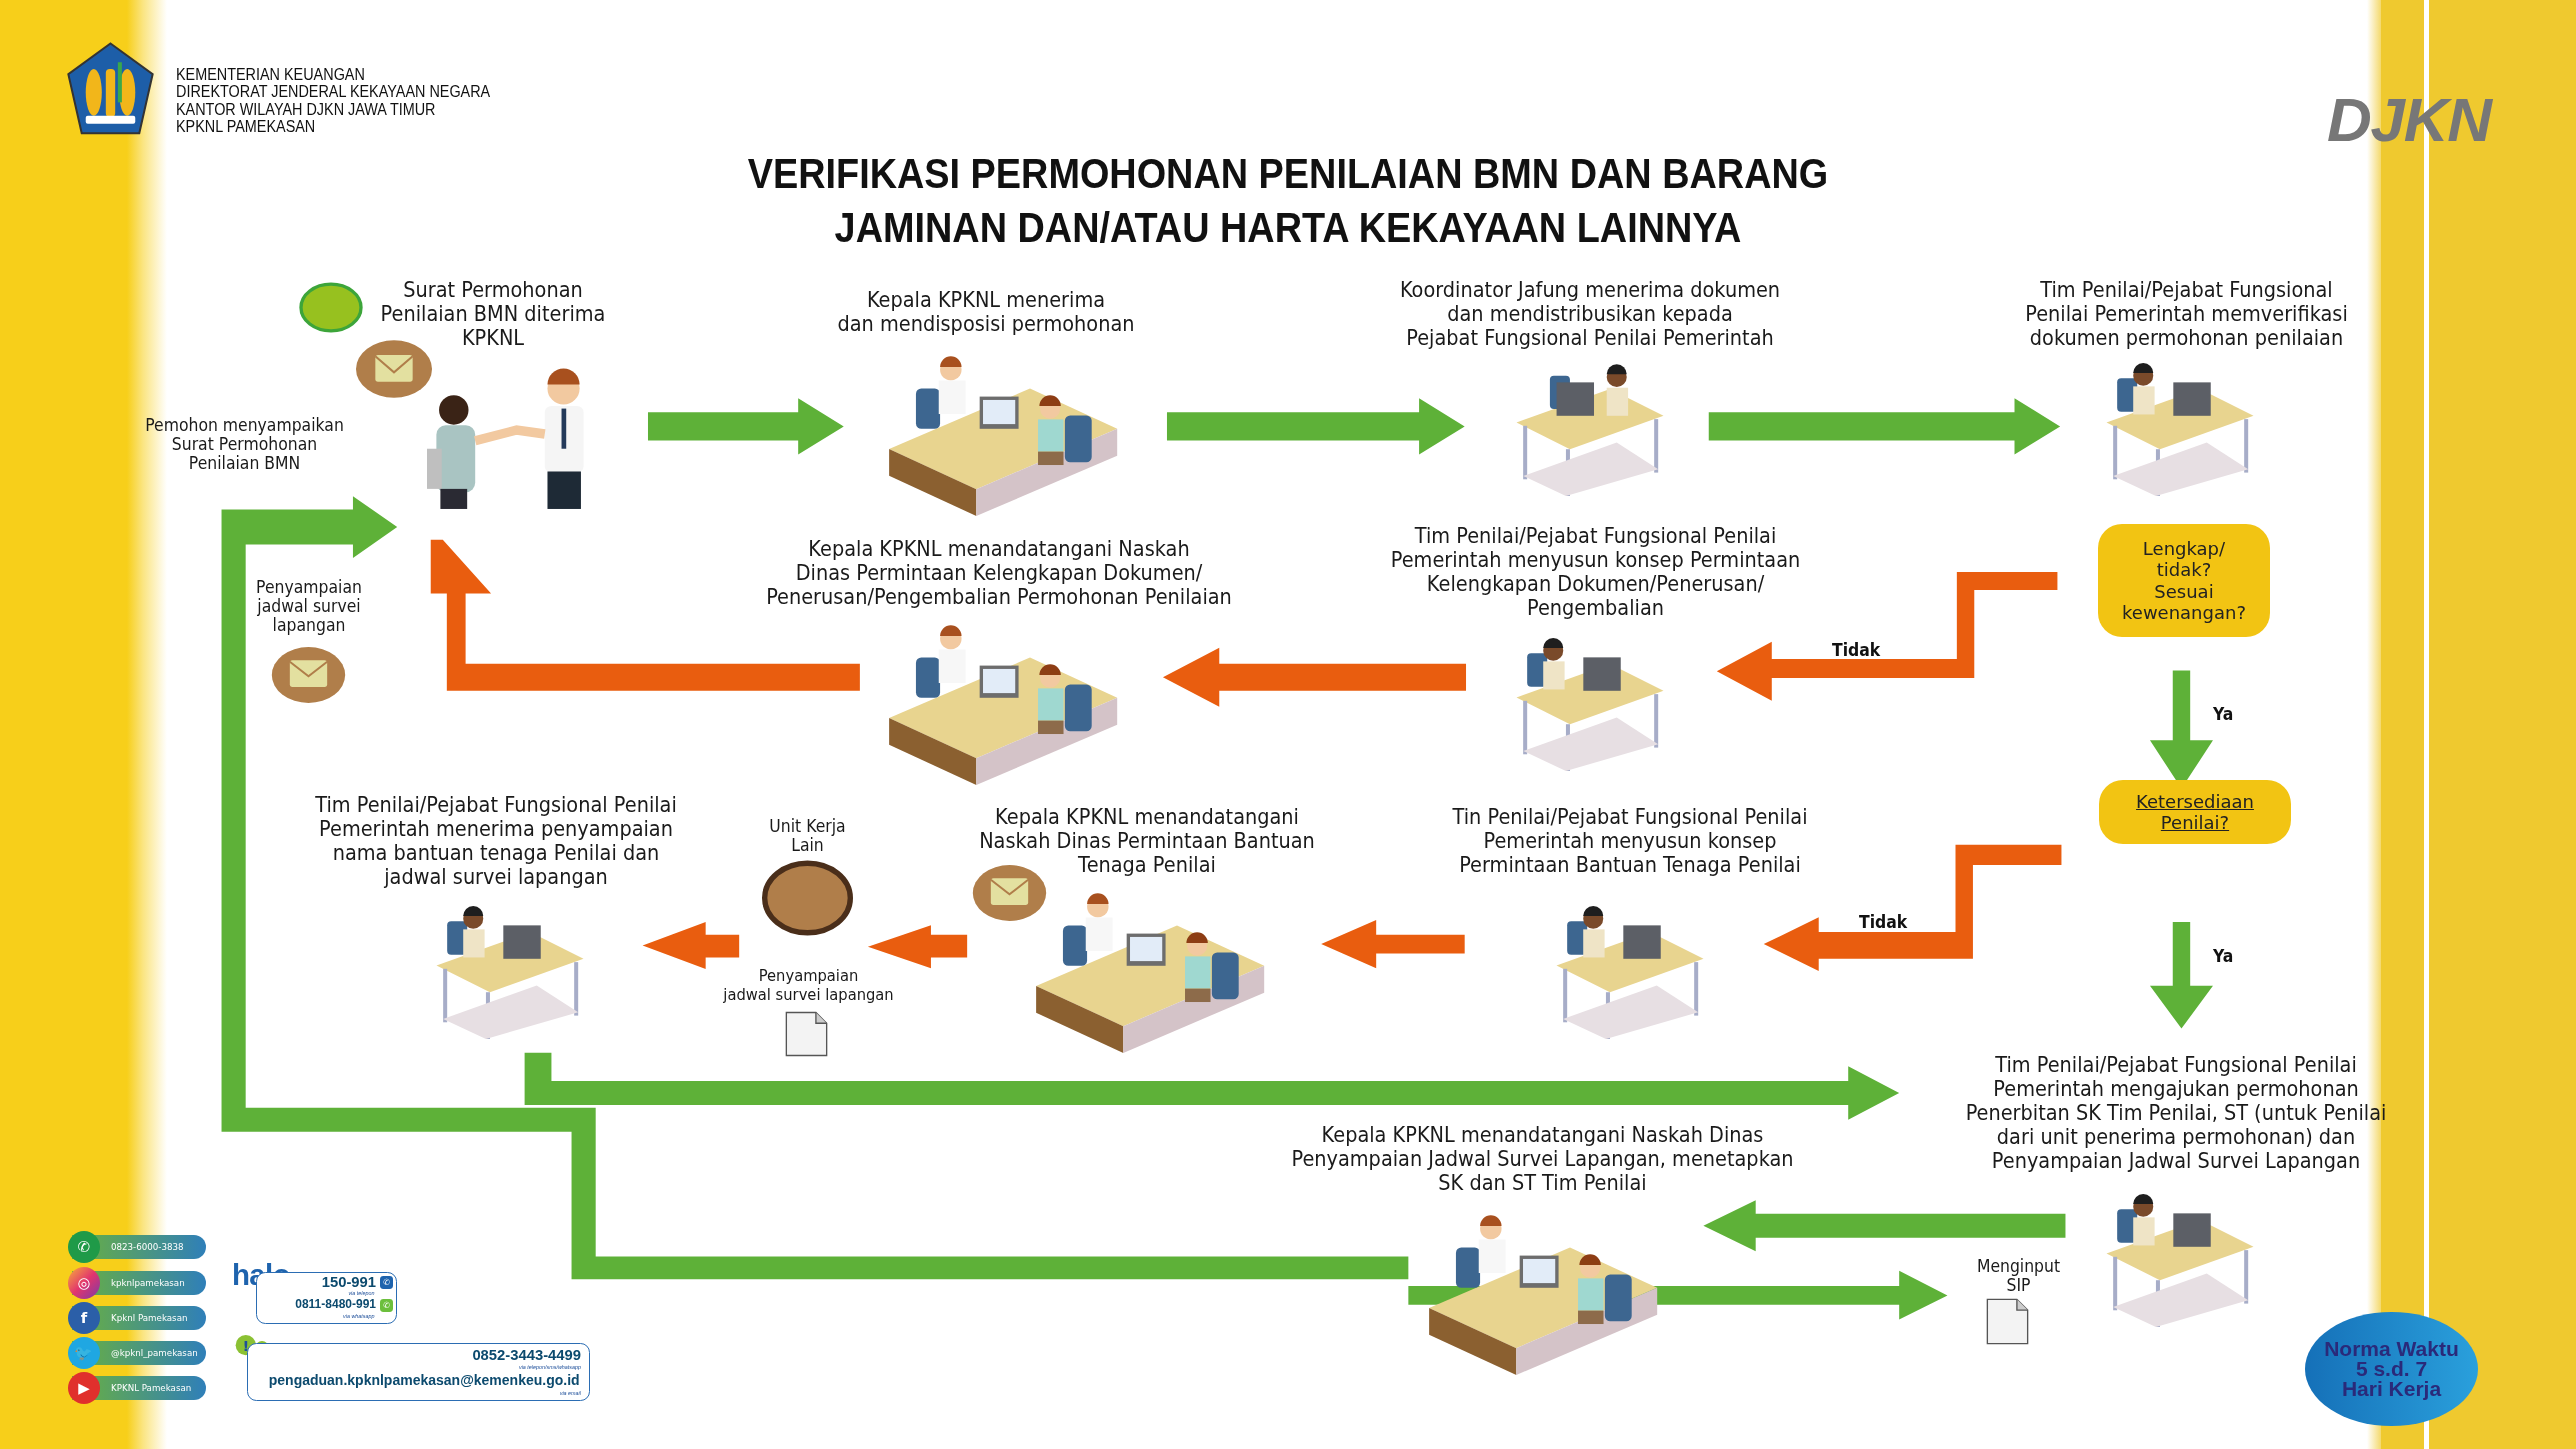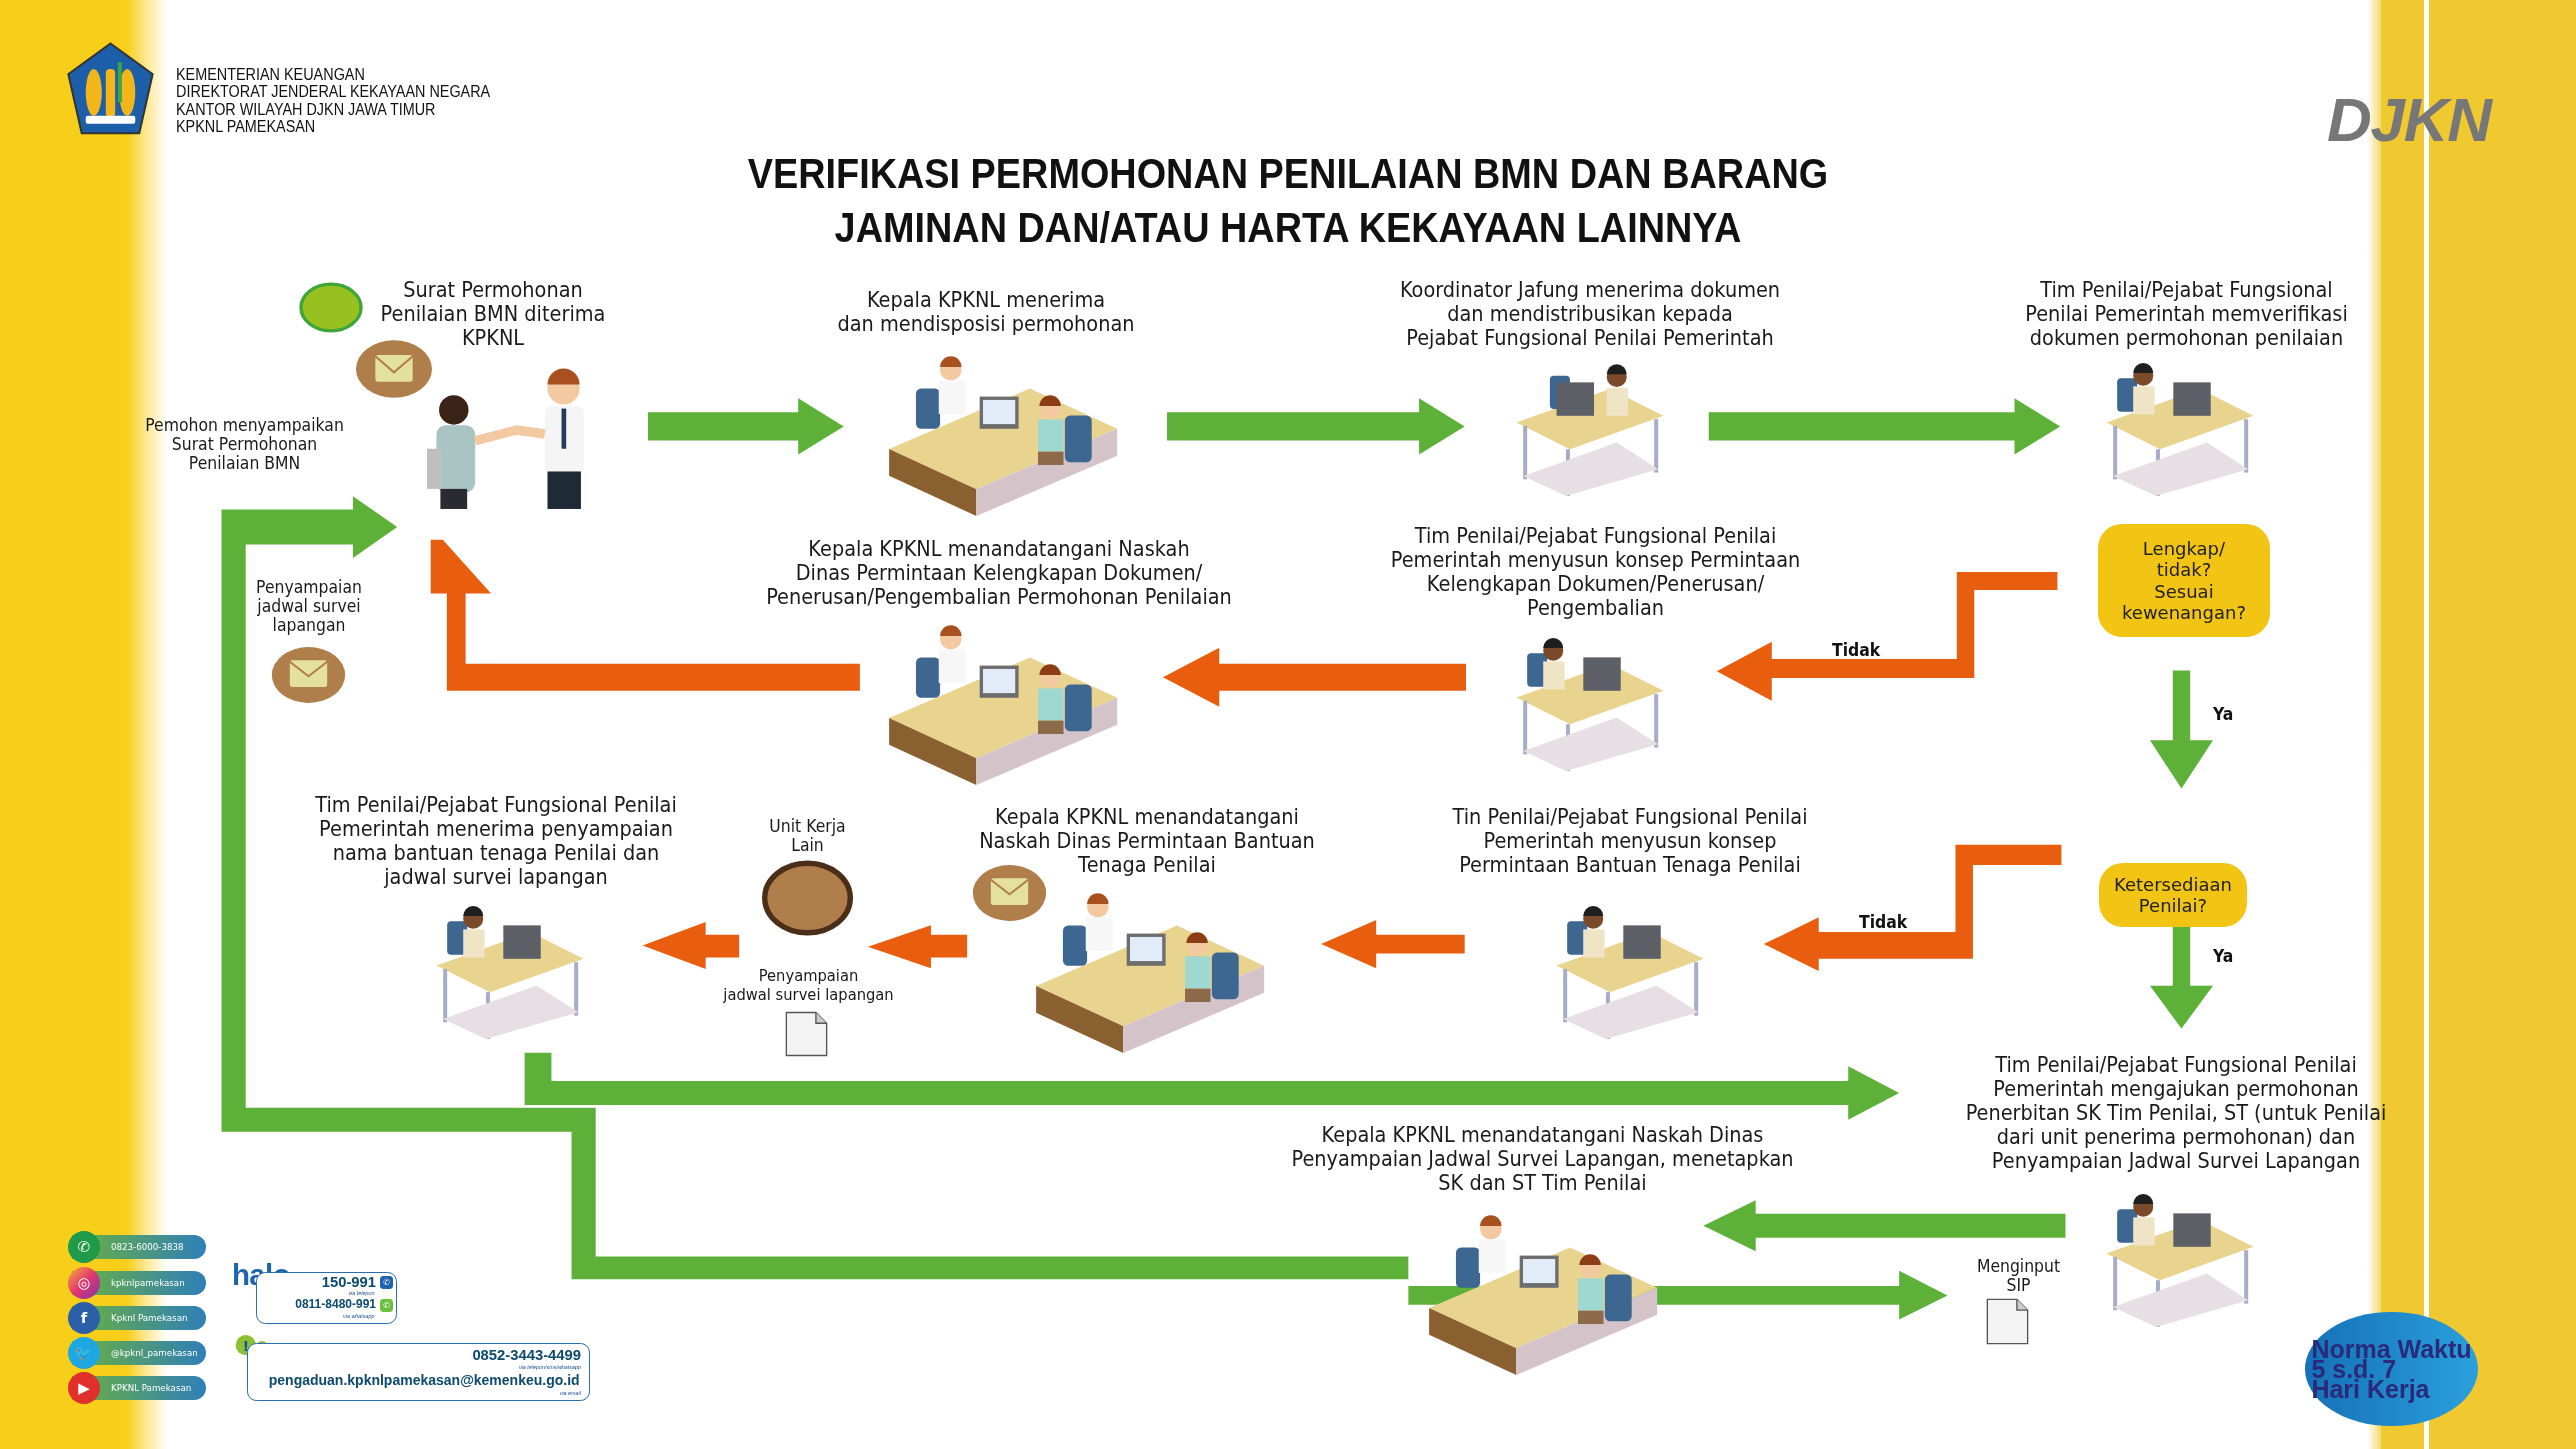--- a/index.html
+++ b/index.html
@@ -18,21 +18,21 @@
   .logo{left:67px;top:42px;width:87px;height:94px;}
   .org{left:176px;top:66px;font-family:"Liberation Sans",sans-serif;font-size:16px;line-height:17.4px;color:#111;transform:scaleX(0.9);transform-origin:left top;}
   .title{left:0;top:146px;width:2576px;text-align:center;font-family:"Liberation Sans",sans-serif;font-weight:bold;font-size:43px;line-height:54px;color:#111;transform:scaleX(0.88);transform-origin:center top;}
   .djkn{left:2327px;top:84px;font-family:"Liberation Sans",sans-serif;font-weight:bold;font-style:italic;font-size:62px;color:#777;letter-spacing:-1.3px;}
   .decision{position:absolute;background:#f2c413;border-radius:24px;display:flex;align-items:center;justify-content:center;text-align:center;font-family:"DejaVu Sans",sans-serif;font-size:18px;line-height:21.5px;color:#222;white-space:pre-line;}
   svg{position:absolute;overflow:visible;}
   .social{position:absolute;left:72px;width:134px;height:24px;border-radius:0 12px 12px 0;background:linear-gradient(90deg,#6bb13d,#2f7fb9);color:#fff;font-family:"DejaVu Sans",sans-serif;font-size:8.7px;line-height:24px;padding-left:39px;box-sizing:border-box;}
   .social-ic{position:absolute;left:-4px;top:-4px;width:32px;height:32px;border-radius:50%;color:#fff;font-weight:bold;font-size:14.8px;line-height:32px;text-align:center;}
   .contact-box{position:absolute;border:1.3px solid #2b6db3;border-radius:9.4px;background:#fff;}
   .blue-it{font-family:"Liberation Sans",sans-serif;font-weight:bold;color:#0c4a6e;}
-  .norma{position:absolute;left:2305px;top:1312px;width:173px;height:114px;border-radius:50%;background:linear-gradient(90deg,#1570b8,#2aa0dc);display:flex;align-items:center;justify-content:center;text-align:left;font-family:"Liberation Sans",sans-serif;font-weight:bold;font-size:25px;line-height:20px;color:#2a2a7a;white-space:pre-line;}
+  .norma{position:absolute;left:2305px;top:1312px;width:173px;height:114px;border-radius:50%;background:linear-gradient(90deg,#1570b8,#2aa0dc);display:flex;align-items:center;justify-content:center;text-align:center;font-family:"Liberation Sans",sans-serif;font-weight:bold;font-size:21px;line-height:20px;color:#2a2a7a;white-space:pre-line;}
 </style>
 </head>
 <body>
 
 <div class="band-left"></div>
 <div class="band-left2"></div>
 <div class="band-right-edge"></div>
 <div class="band-right"></div>
 <div class="band-right-gap"></div>
 
@@ -213,21 +213,21 @@
 
 <div class="txt small" style="left:235px;top:578px;width:148px;font-family:'DejaVu Sans',sans-serif;">Penyampaian
 jadwal survei
 lapangan</div>
 <svg style="left:271px;top:647px;" width="75" height="56" viewBox="0 0 112 84">
     <ellipse cx="56" cy="42" rx="55" ry="42" fill="#b07e4a"></ellipse>
     <rect x="28" y="20" width="56" height="40" rx="4" fill="#e3e0a0"></rect>
     <polyline points="28,22 56,44 84,22" fill="none" stroke="#b07e4a" stroke-width="3"></polyline>
   </svg>
 
-<div class="decision" style="left:2099px;top:863px;width:148px;height:64px;">Ketersediaan
+<div class="decision" style="left:2099px;top:780px;width:192px;height:64px;text-decoration:underline;">Ketersediaan
 Penilai?</div>
 <div class="abs label-bold" style="left:1859px;top:912px;">Tidak</div>
 <div class="abs label-bold" style="left:2213px;top:946px;">Ya</div>
 
 <div class="txt" style="left:1382px;top:805px;width:496px;">Tin Penilai/Pejabat Fungsional Penilai
 Pemerintah menyusun konsep
 Permintaan Bantuan Tenaga Penilai</div>
 <svg style="left:1556px;top:912px;" width="148" height="127" viewBox="0 0 220 190">
   <polygon points="0,80 140,30 220,70 80,120" fill="#e8d48f"></polygon>
   <rect x="10" y="85" width="6" height="80" fill="#a7adc8"></rect>

